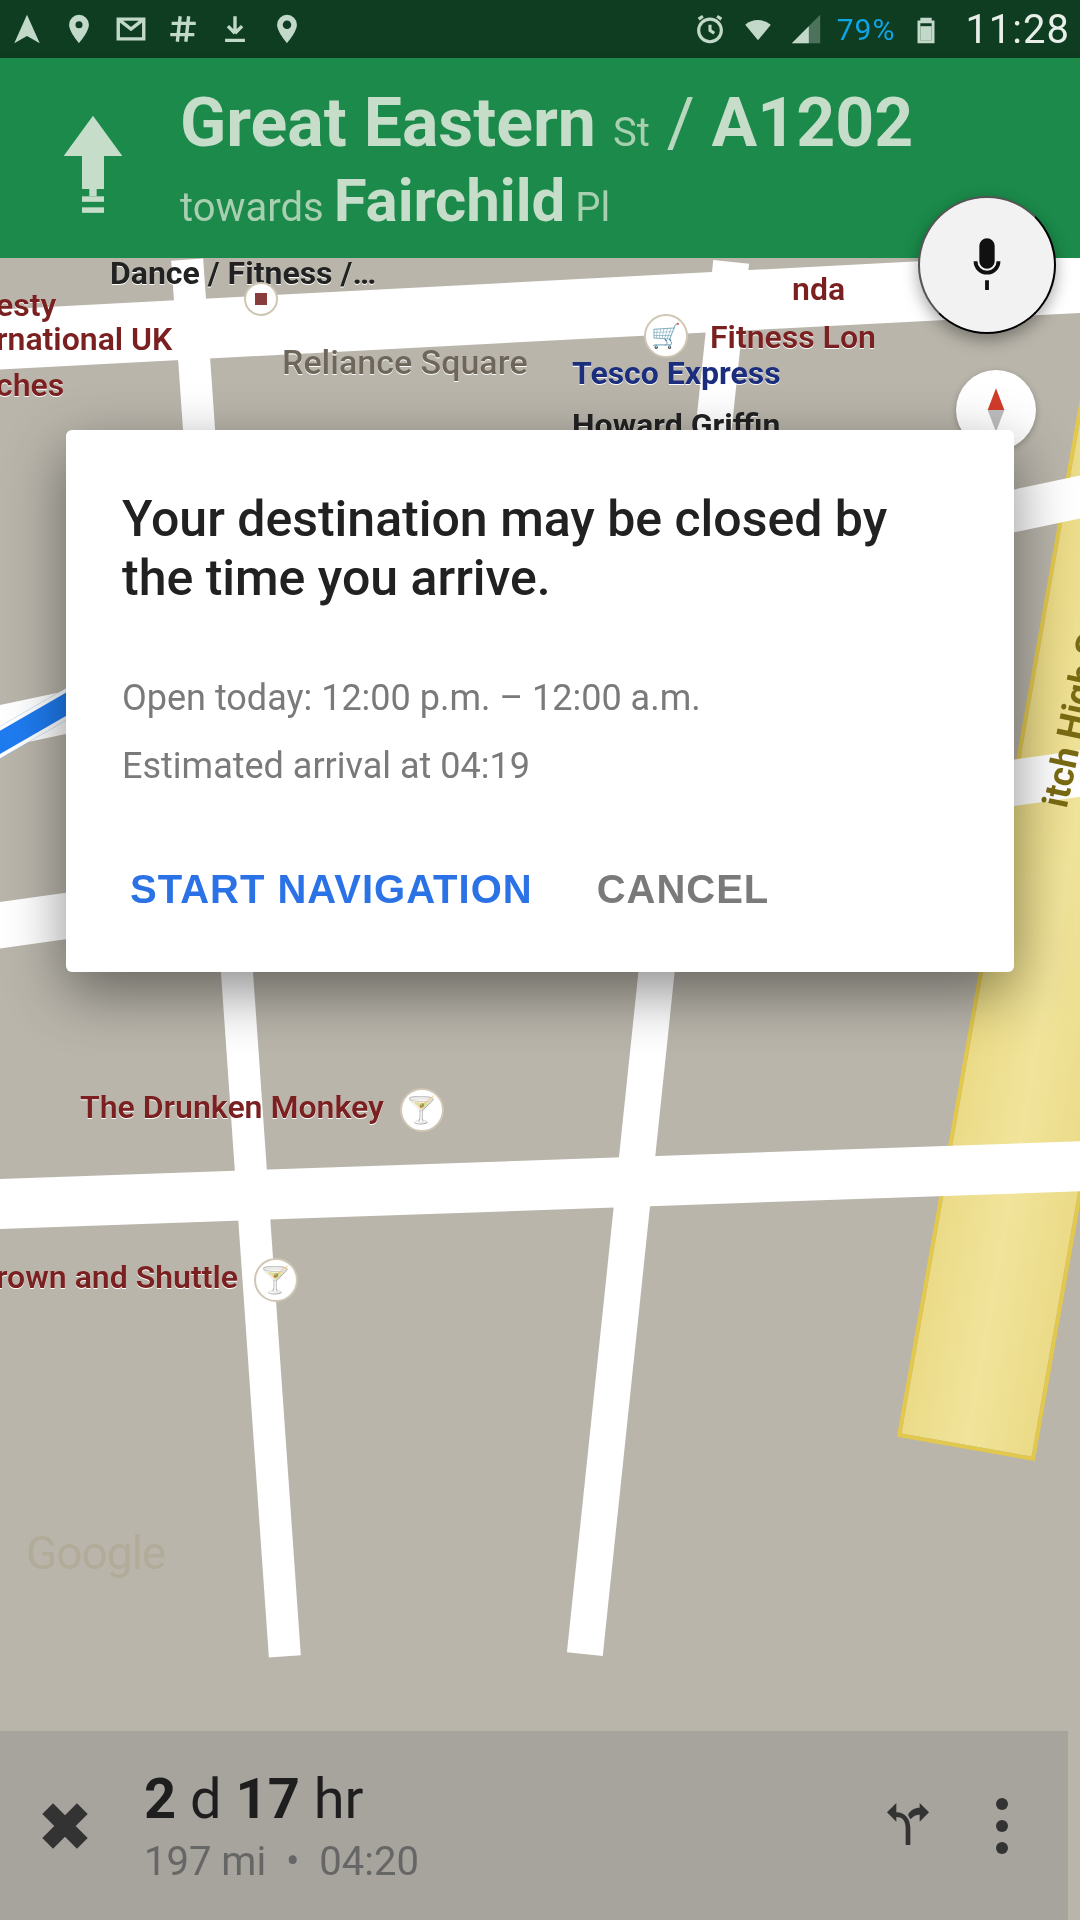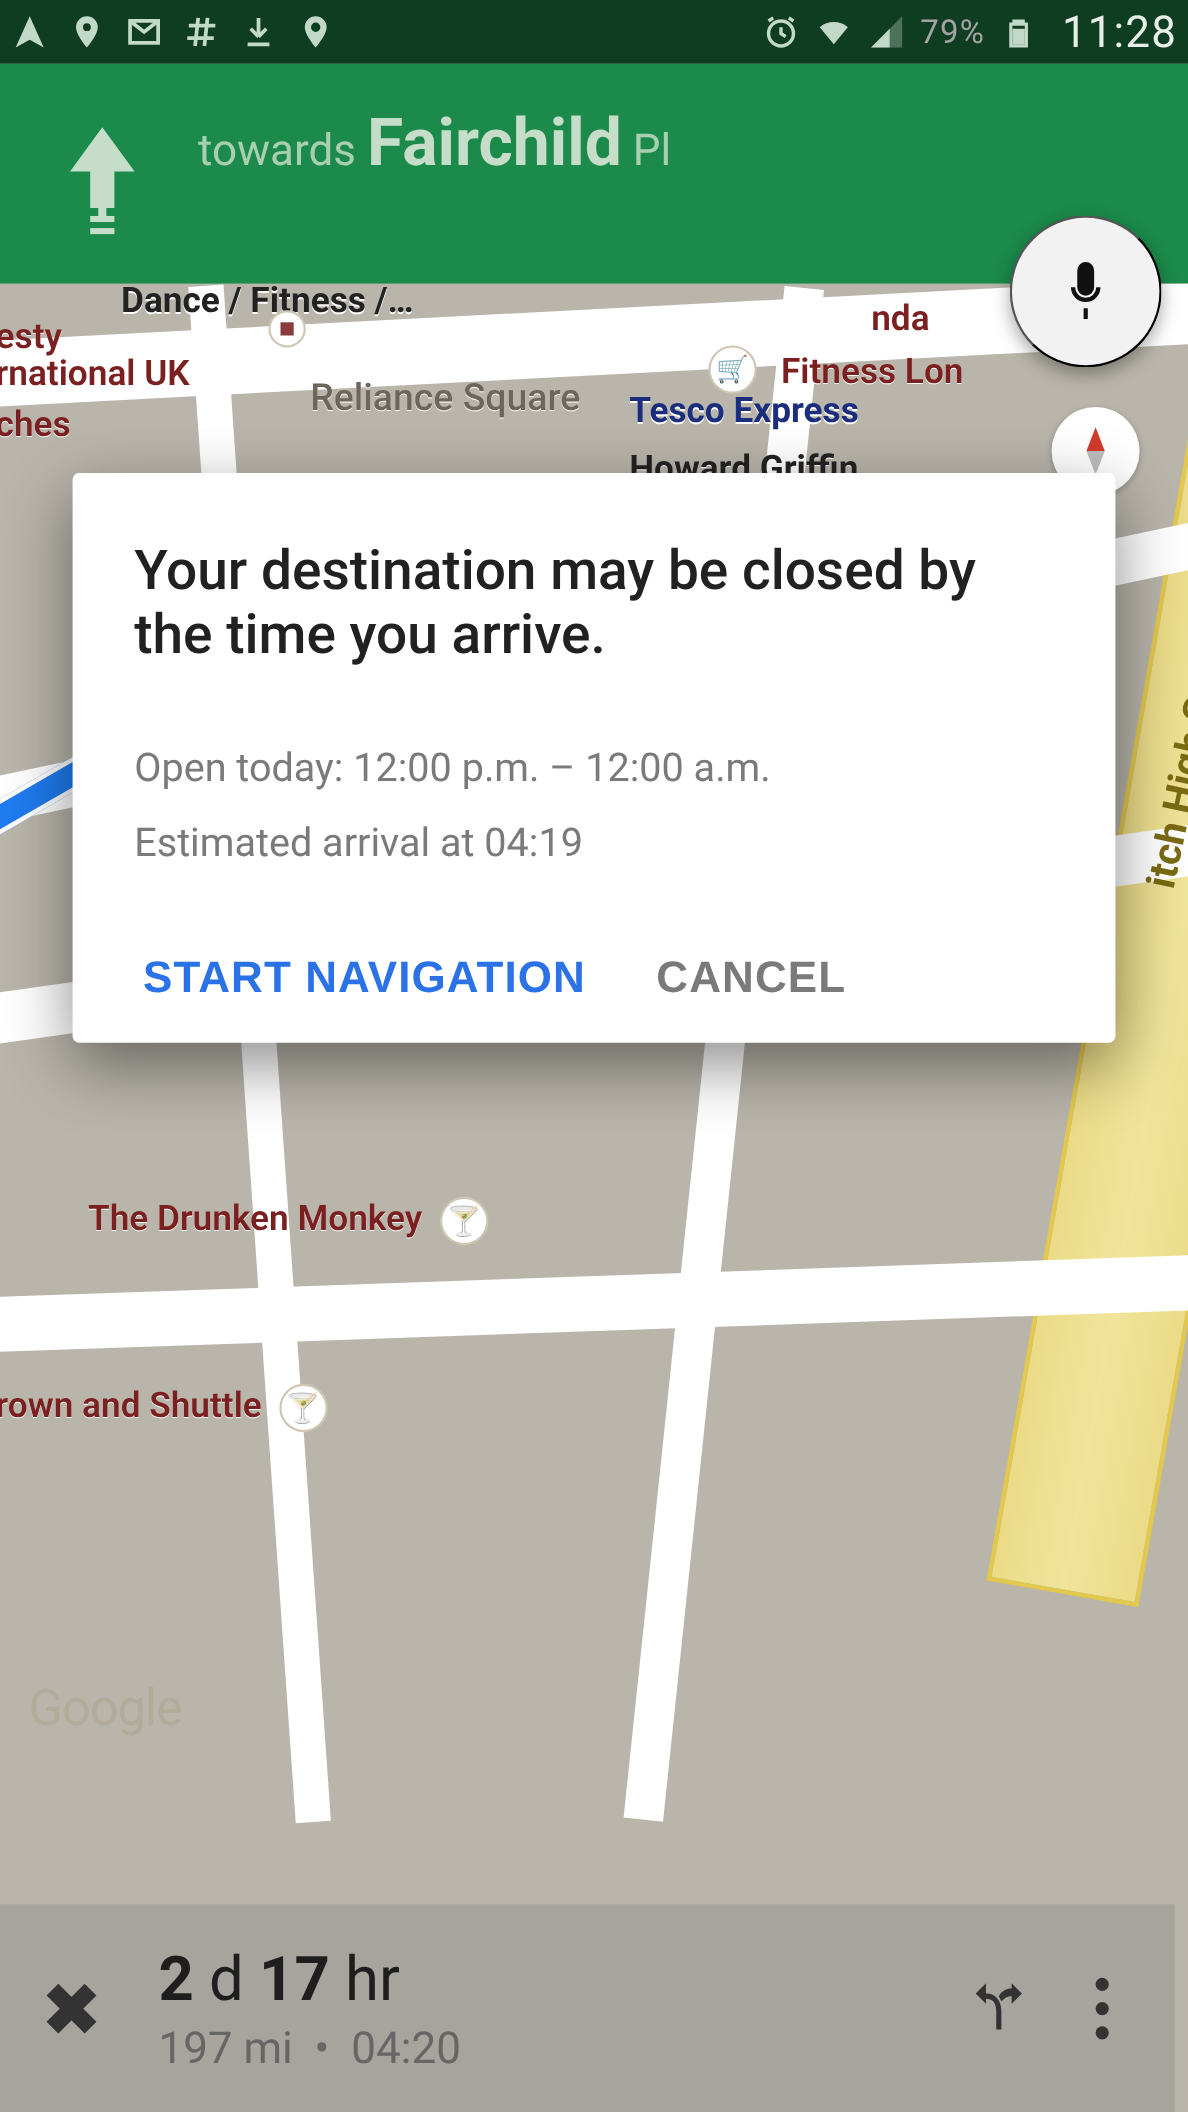--- a/index.html
+++ b/index.html
@@ -5,21 +5,21 @@
   * { margin: 0; padding: 0; box-sizing: border-box; -webkit-font-smoothing: antialiased; }
   html, body { width: 1080px; height: 1920px; font-family: Roboto, "Helvetica Neue", Arial, sans-serif; background: #dcd6c9; overflow: hidden; position: relative; }
   
   .status-bar {
     position: absolute; top: 0; left: 0; right: 0; height: 58px;
     background: #0f3d22; color: #a8c5b0; display: flex; align-items: center;
     padding: 0 10px; font-size: 30px; letter-spacing: 1px;
   }
   .status-left { display: flex; gap: 18px; align-items: center; }
   .status-right { margin-left: auto; display: flex; gap: 14px; align-items: center; }
-  .status-right .txt { color: #a3a3a3; font-size: 30px; }
+  .status-right .txt { color: #0ea5e9; font-size: 30px; }
   .status-right .time { color: #e8efe9; font-size: 40px; margin-left: 8px; font-weight: 400;}
   .sicon { width: 34px; height: 34px; display: inline-flex; align-items: center; justify-content: center; }
   .sicon svg { width: 100%; height: 100%; fill: #c2d8c8; }
   
   .nav-header {
     position: absolute; top: 58px; left: 0; right: 0; height: 200px;
     background: #1b8a4a; color: #c6e6cf; padding-left: 180px; padding-top: 30px;
     box-shadow: 0 4px 10px rgba(0,0,0,0.25);
   }
   .nav-arrow {
@@ -76,21 +76,21 @@
     position:absolute; top:370px; right:44px; z-index:3;
     width:80px;height:80px;border-radius:50%;background:#fff;
     box-shadow:0 2px 6px rgba(0,0,0,0.25);
     display:flex;align-items:center;justify-content:center;
   }
   .compass svg{width:40px;height:50px;}
   
   .scrim { position:absolute; inset:0; z-index:10; }
   .dialog {
     position:absolute; z-index:20; left:66px; right:66px; top:430px;
-    background:#fff; border-radius:6px; padding:60px 56px 26px;
+    background:#fff; border-radius:6px; padding:60px 56px 50px;
     box-shadow:0 20px 60px rgba(0,0,0,0.45);
   }
   .dialog-title { font-size:50px; font-weight:500; color:#212121; line-height:1.18; }
   .dialog-body { margin-top:56px; font-size:36px; color:#7a7a7a; line-height:1.9; }
   .dialog-actions { margin-top:56px; display:flex; flex-direction:row; align-items:flex-end; gap:48px; padding-right:4px;}
   .dialog-actions .btn { font-size:40px; font-weight:600; letter-spacing:1px; background:none;border:none;cursor:pointer; padding:10px 8px;}
   .btn-primary { color:#2b72e6; }
   .btn-secondary { color:#7a7a7a; }
   
   .bottom-bar {
@@ -180,20 +180,26 @@
   </div>
 </div>
 
 <div class="nav-header">
   <div class="nav-arrow">
     <svg viewBox="0 0 48 60">
         <path d="M24 2l16 22H30v18h-4v4h-4v-4h-4V24H8z"></path>
         <rect x="18" y="46" width="12" height="3"></rect>
         <rect x="18" y="52" width="12" height="3"></rect>
       </svg>
+  </div>
+  <div class="nav-line1">
+    <span>Great Eastern</span>
+    <span class="small">St</span>
+    <span class="slash">/</span>
+    <span>A1202</span>
   </div>
   <div class="nav-line2">
     <span>towards</span>
     <span class="big">Fairchild</span>
     <span>Pl</span>
   </div>
 </div>
 
 <div class="map">
   <div class="shoreditch"></div>

